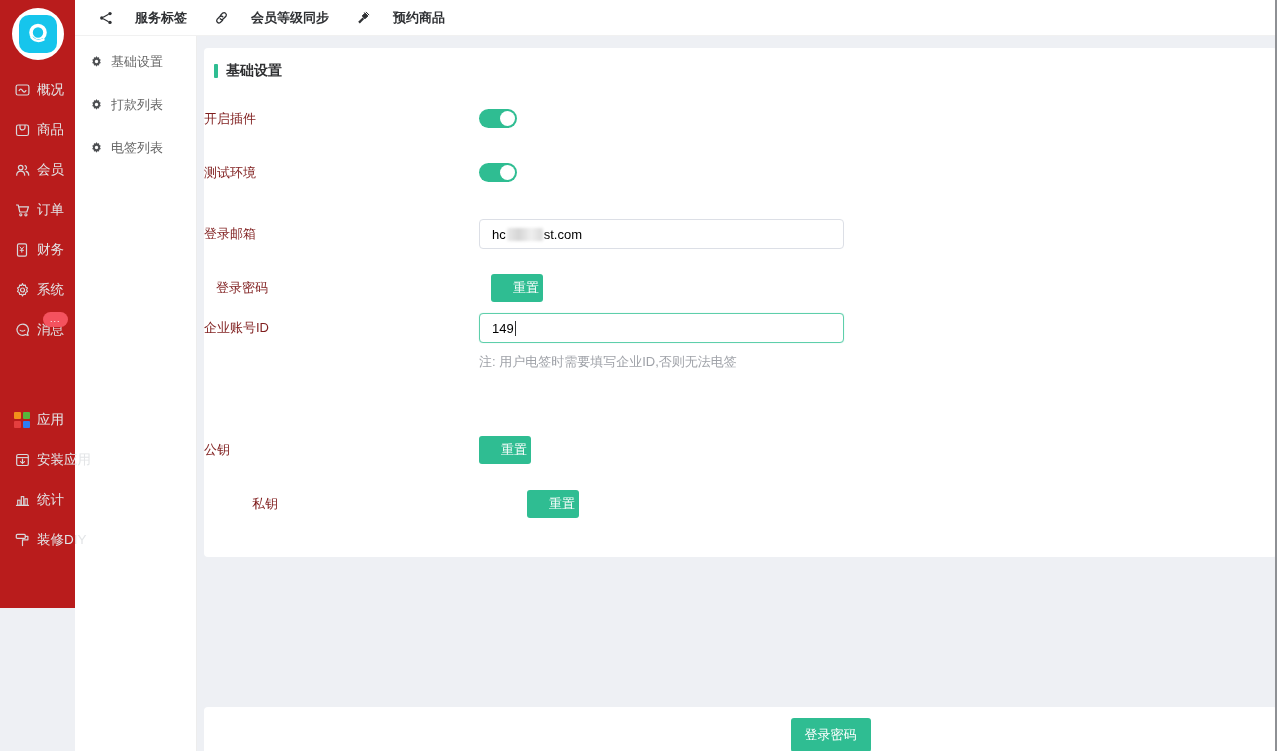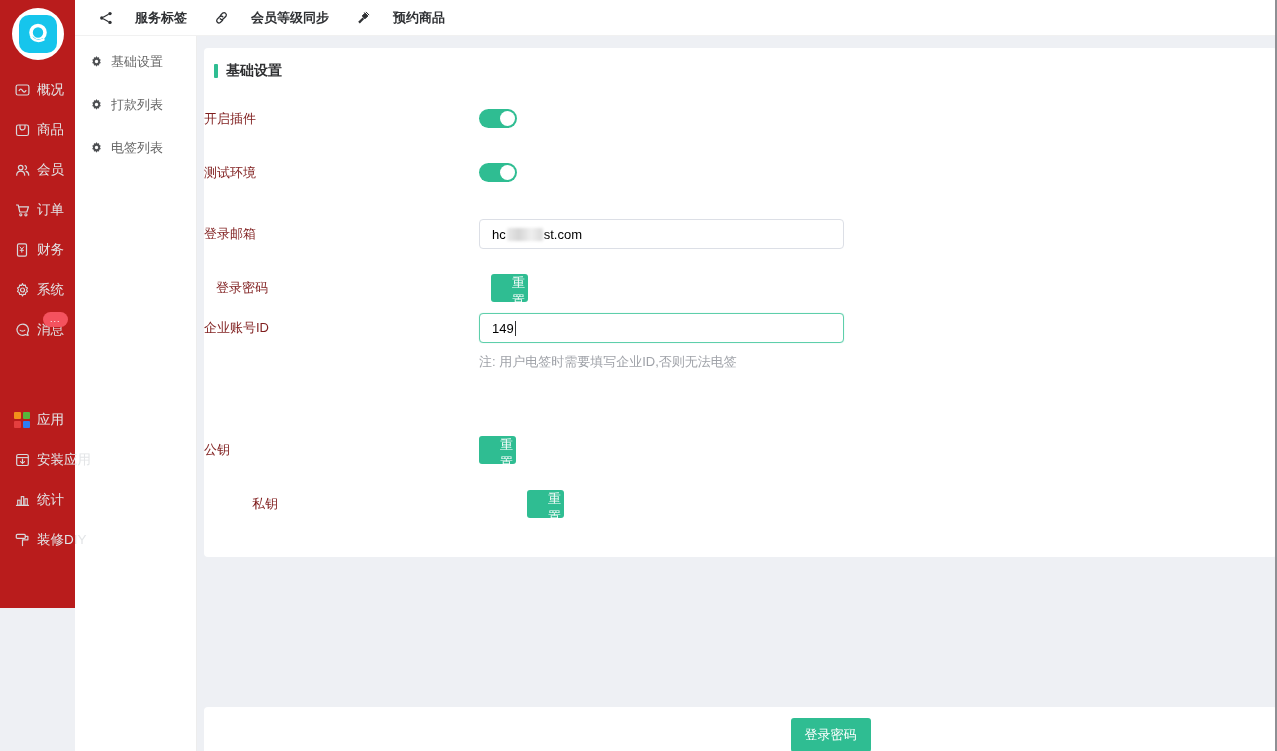--- a/index.html
+++ b/index.html
@@ -43,21 +43,21 @@
 
   .toggle { width:38px; height:19px; border-radius:10px; background:#2fbd92; position:relative; cursor:pointer; }
   .toggle .knob { position:absolute; right:2px; top:2px; width:15px; height:15px; border-radius:50%; background:#fff; }
 
   .tinput { width:365px; height:30px; border:1px solid #dcdfe6; border-radius:4px; background:#fff; font-size:13px; color:#000000; padding:0 12px; display:flex; align-items:center; }
   .tinput.focused { border-color:#5ecfab; box-shadow:0 0 1px rgba(47,189,146,.4); }
   .blur-chunk { display:inline-block; width:36px; height:13px; margin:0 1px; background:linear-gradient(90deg,#e9e9e9,#d5d5d5,#efefef,#d9d9d9); border-radius:2px; filter:blur(1.5px); }
   .caret { display:inline-block; width:1px; height:15px; background:#303133; margin-left:1px; }
 
   .btn { background:#2fbd92; color:#ffffff; border:none; border-radius:3px; font-size:13px; font-family:inherit; cursor:pointer; }
-  .btn.reset { width:37px; height:28px;padding-left:18px; }
+  .btn.reset { width:52px; height:28px;padding-left:18px; }
   .btn.save { width:80px; height:34px; }
 
   .row-toggle1 { margin-top:29px; }
   .row-toggle2 { margin-top:35px; }
   .note1 { margin-top:16px; }
   .row-email { margin-top:37px; }
   .row-pass  { margin-top:25px;margin-left:12px; }
   .row-eid   { margin-top:11px; }
   .note2 { margin-top:10px; }
   .row-pub { margin-top:65px; }

